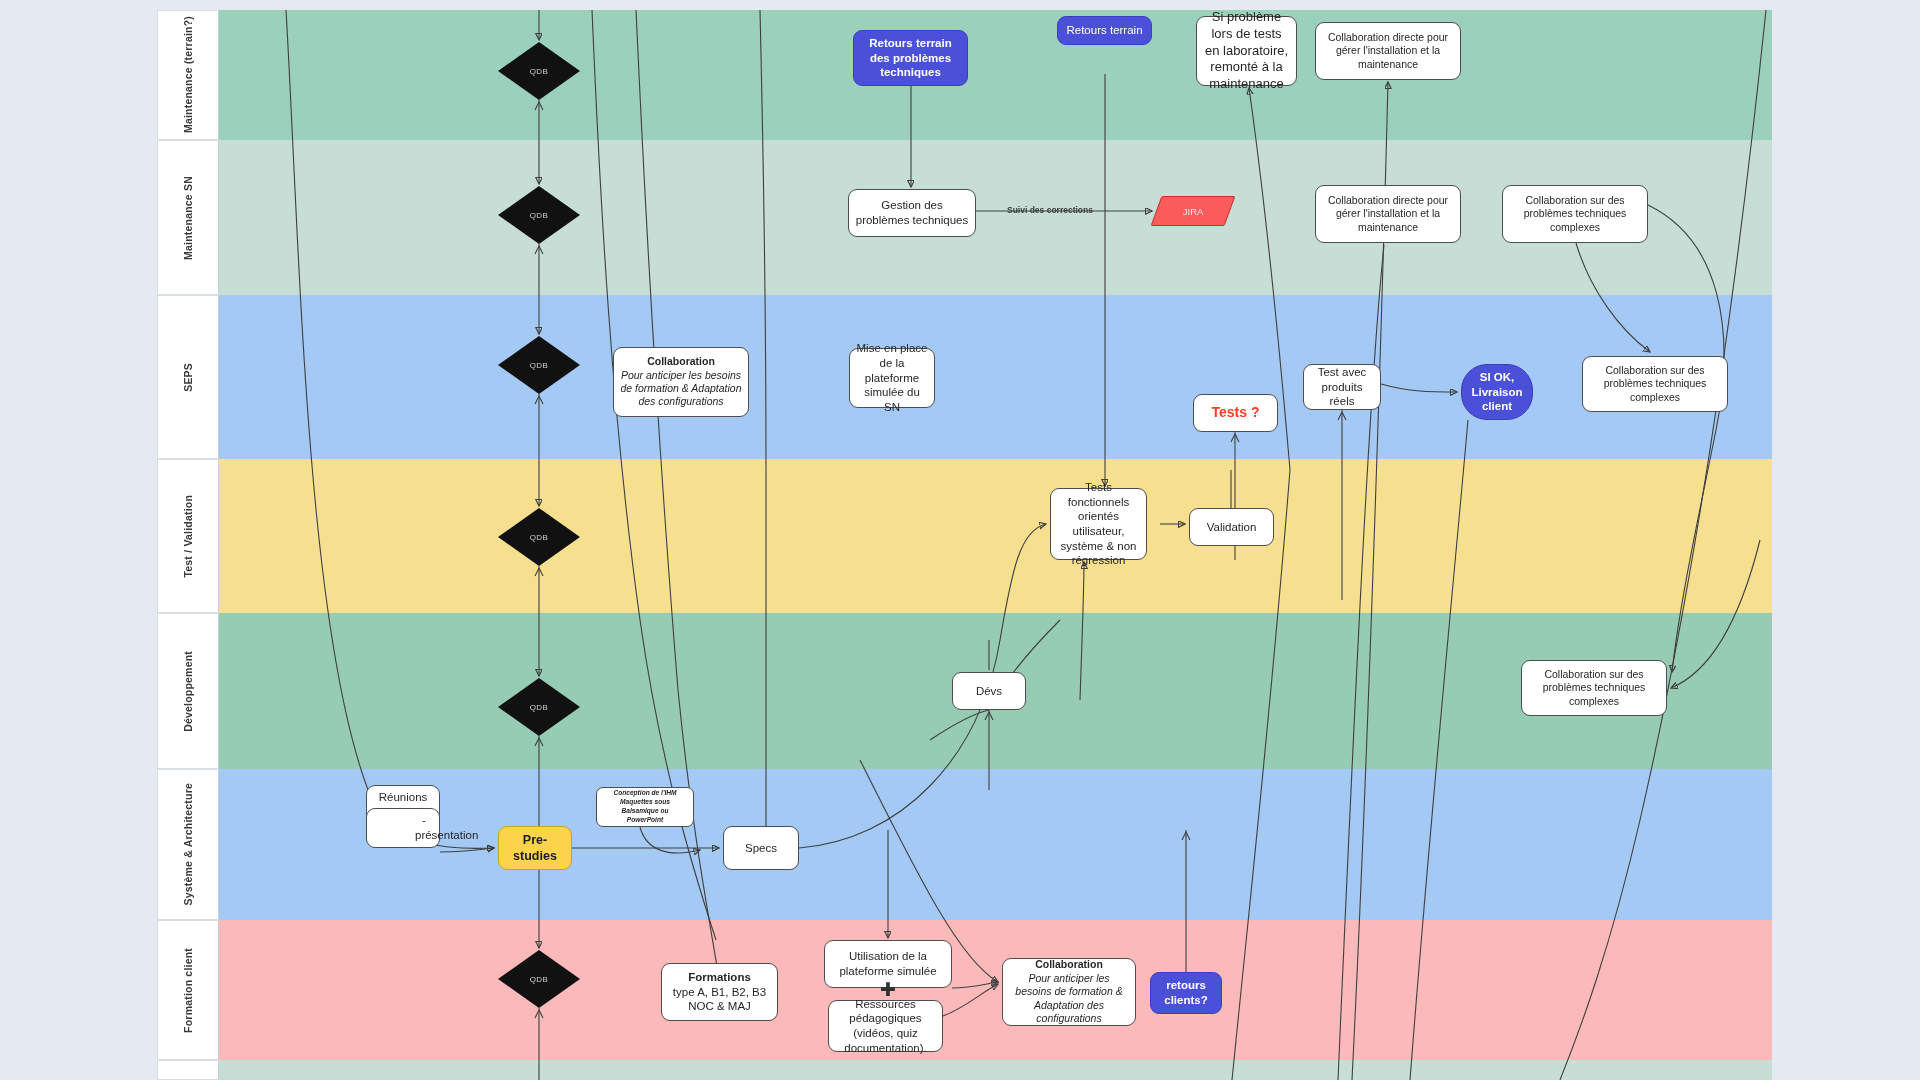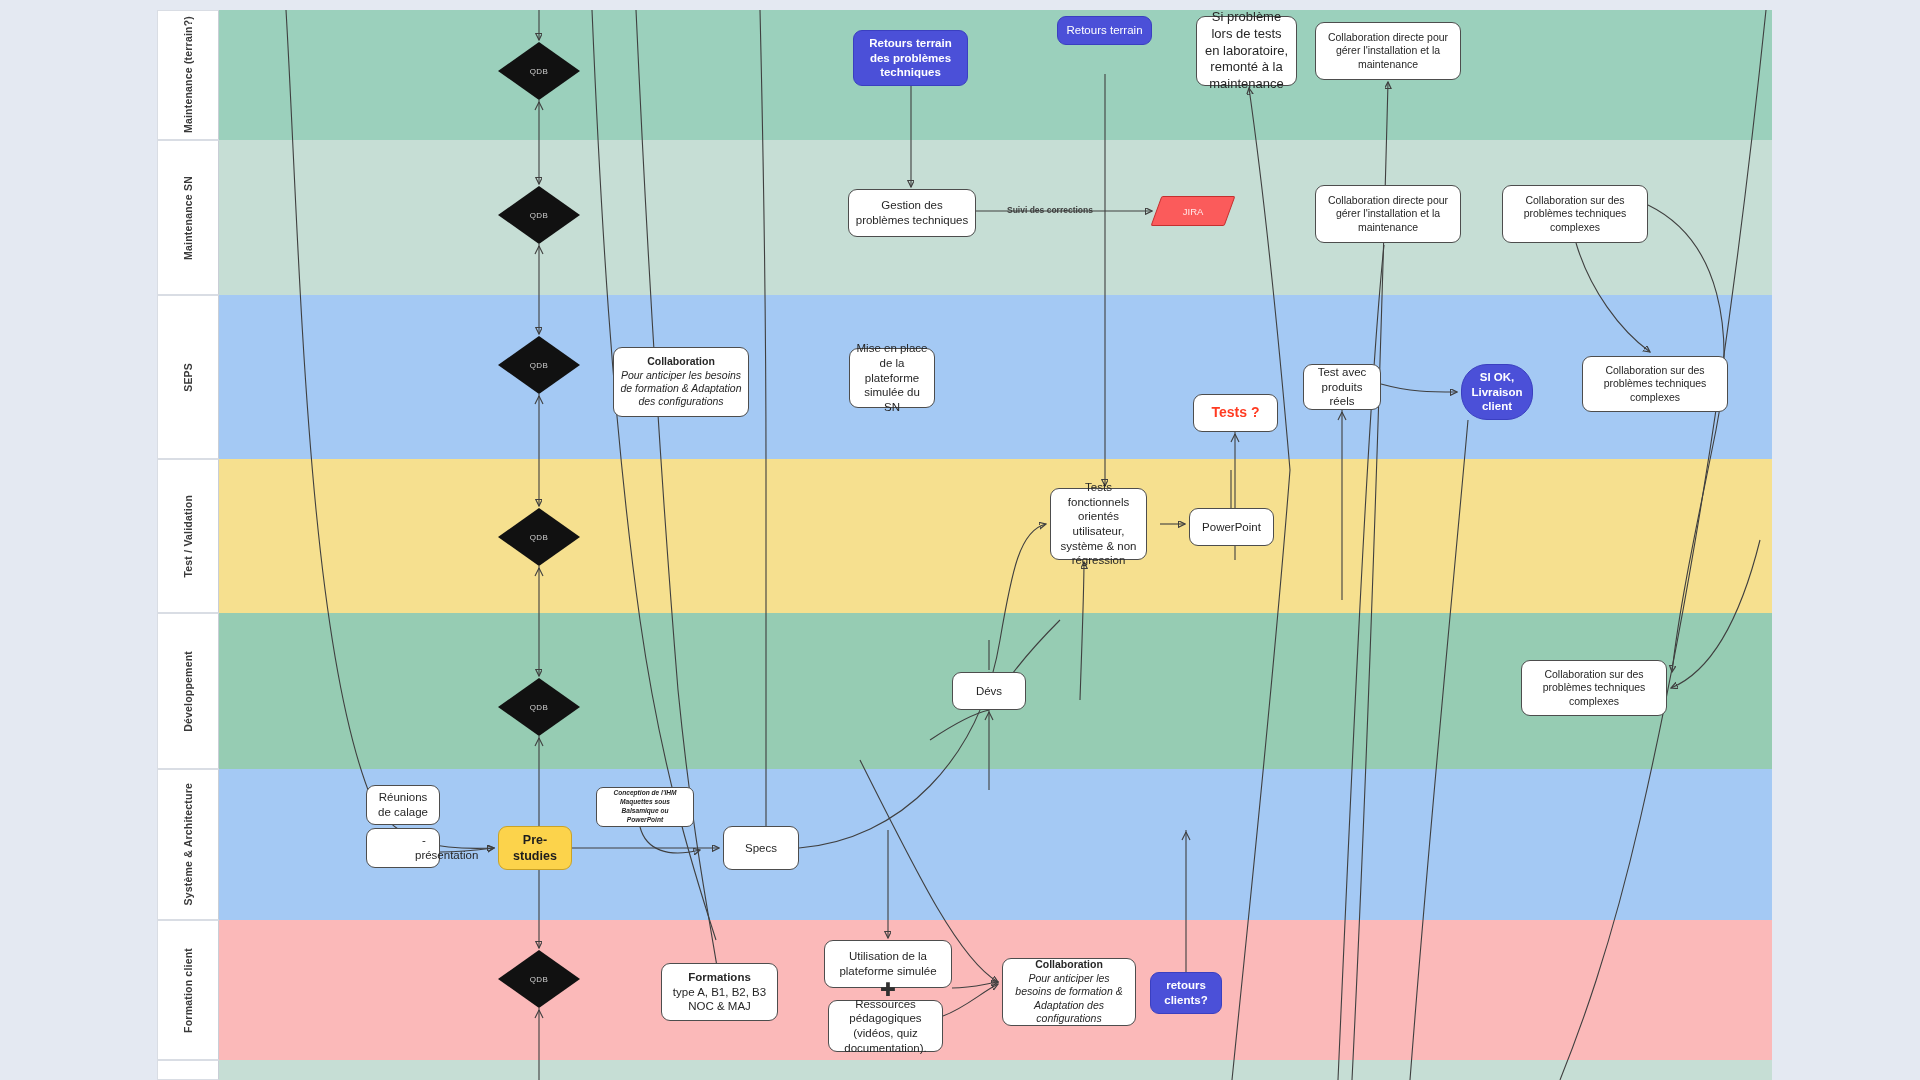--- a/index.html
+++ b/index.html
@@ -275,34 +275,34 @@
       <span class="inner">SI OK, Livraison client</span>
     </div>
   <div class="node" style="left:1582px;top:356px;width:146px;height:56px;font-size:10.5px;">
       <span class="inner">Collaboration sur des problèmes techniques complexes</span>
     </div>
 
   <div class="node" style="left:1050px;top:488px;width:97px;height:72px;">
       <span class="inner">Tests fonctionnels orientés utilisateur, système &amp; non régression</span>
     </div>
   <div class="node" style="left:1189px;top:508px;width:85px;height:38px;">
-      <span class="inner">PowerPoint</span>
+      <span class="inner">Validation</span>
     </div>
 
   <div class="node" style="left:952px;top:672px;width:74px;height:38px;">
       <span class="inner">Dévs</span>
     </div>
   <div class="node" style="left:1521px;top:660px;width:146px;height:56px;font-size:10.5px;">
       <span class="inner">Collaboration sur des problèmes techniques complexes</span>
     </div>
 
   <div class="node" style="left:366px;top:785px;width:74px;height:40px;">
       <span class="inner">Réunions de calage</span>
     </div>
-  <div class="node" style="left:366px;top:828px;width:74px;height:40px;padding-left:48px;">
+  <div class="node" style="left:366px;top:808px;width:74px;height:40px;padding-left:48px;">
       <span class="inner">- présentation</span>
     </div>
   <div class="node tiny" style="left:596px;top:787px;width:98px;height:40px;">
       <span class="inner">Conception de l'IHM Maquettes sous Balsamique ou PowerPoint</span>
     </div>
   <div class="node yellow" style="left:498px;top:826px;width:74px;height:44px;">
       <span class="inner">Pre-studies</span>
     </div>
   <div class="node" style="left:723px;top:826px;width:76px;height:44px;">
       <span class="inner">Specs</span>

